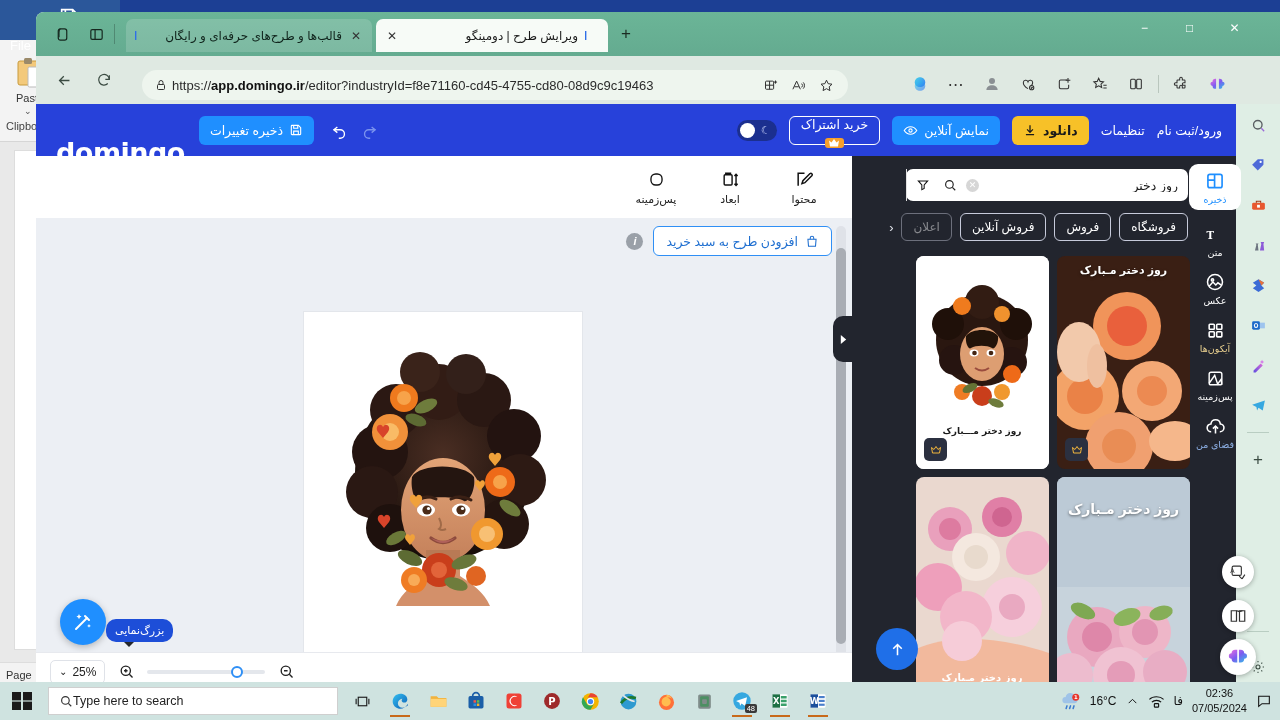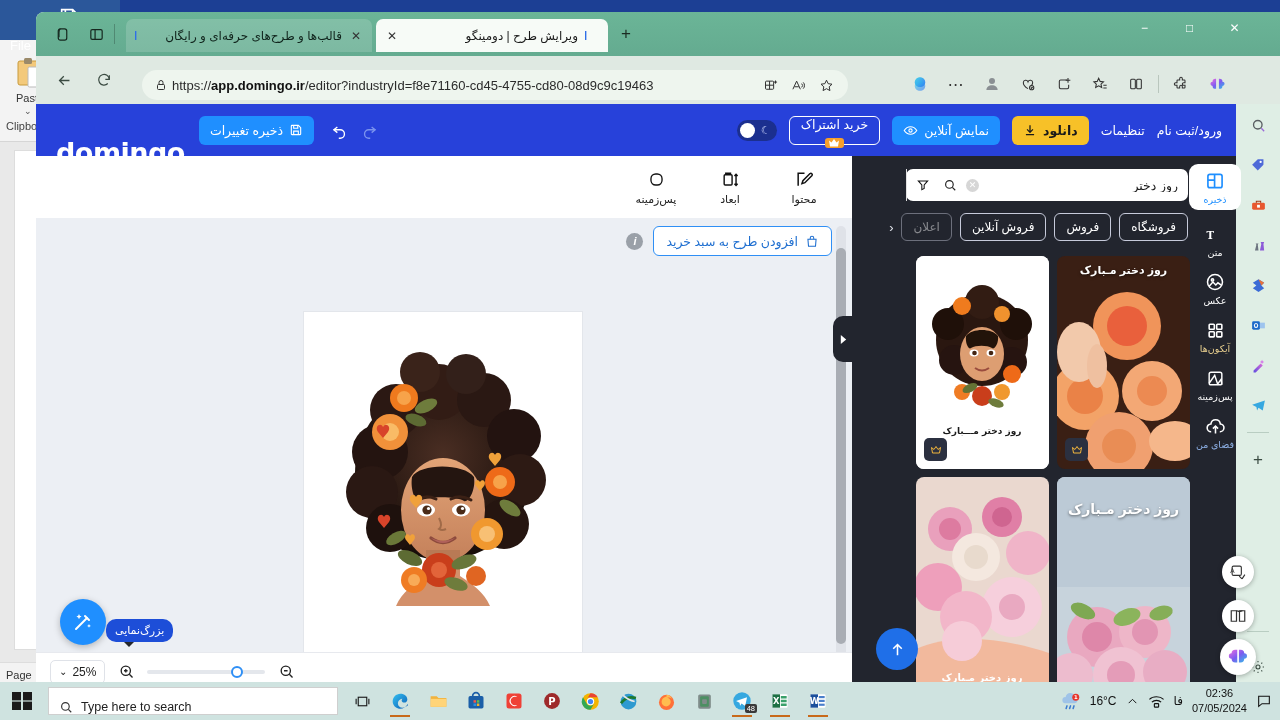--- a/index.html
+++ b/index.html
@@ -149,21 +149,21 @@
   .rail-ico { height:22px; display:flex; align-items:center; justify-content:center; font-size:17px; }
   .rail-lbl { font-size:9.5px; }
 
   .rail-fab { position:absolute; left:1186px; width:32px; height:32px; border-radius:50%; background:#fff;
               display:flex; align-items:center; justify-content:center; box-shadow:0 1px 5px rgba(0,0,0,.3); font-size:15px;}
 
   
   .taskbar { position:absolute; left:0; top:682px; width:1280px; height:38px; background:#cfe3e0; direction:ltr; }
   .start { position:absolute; left:10px; top:7px; width:24px; height:24px; }
   .tb-search { position:absolute; left:48px; top:5px; width:290px; height:28px; background:#fff;
-               border:1px solid #cfcfcf; display:flex; align-items:flex-end; gap:8px; padding-left:10px; }
+               border:1px solid #cfcfcf; display:flex; align-items:center; gap:0; padding-left:10px; }
   .tb-search span { font-size:12.5px; color:#222; }
   .tb-icons { position:absolute; left:345px; top:3px; display:flex; gap:4px; align-items:center; }
   .tb-ico { width:34px; height:32px; display:flex; align-items:center; justify-content:center; font-size:17px; position:relative;}
   .tb-ico.open:after { content:""; position:absolute; bottom:0; left:7px; width:20px; height:2.5px; background:#c86a1a; }
   .tb-ico.edge-open:after { background:#c86a1a; }
   .tray { position:absolute; right:8px; top:0; height:38px; display:flex; align-items:center; gap:9px; }
   .tray-txt { font-size:12px; color:#111; }
   .clock { font-size:11px; color:#111; line-height:1.35; text-align:center; }
   .tray-ico { font-size:13px; color:#111; display:flex; align-items:center; }
 </style>

